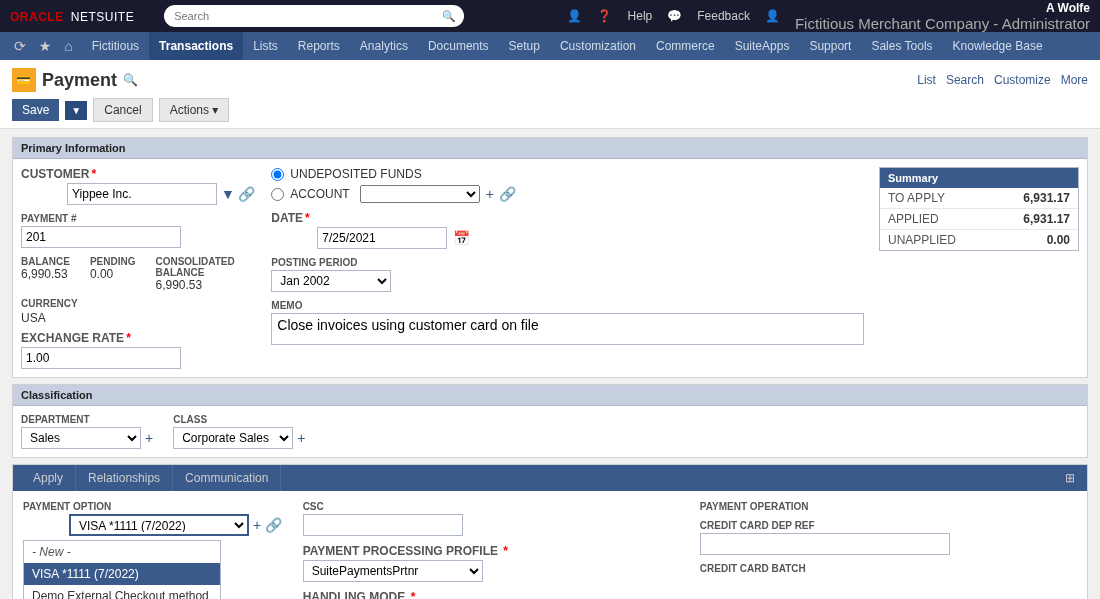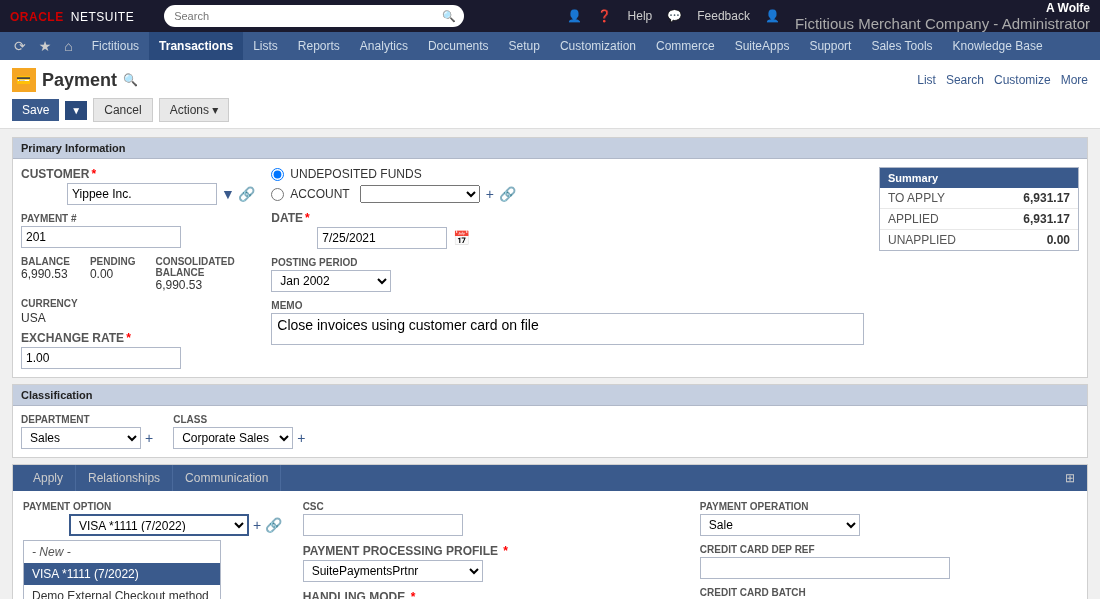--- a/index.html
+++ b/index.html
@@ -643,25 +643,20 @@
           </div>
           <div class="form-group">
             <label><span>HANDLING MODE</span><span class="required"> *</span></label>
 
           </div>
         </div>
 
         <div class="pm-right">
           <div class="form-group" style="margin-bottom:8px;">
             <label>PAYMENT OPERATION</label>
-            <div class="select-with-arrow">
-              <select style="width:160px;">
-                <option>Sale</option>
-              </select>
-            </div>
           </div>
           <div class="form-group" style="margin-bottom:8px;">
             <label>CREDIT CARD DEP REF</label>
             <input type="text" style="width: 250px;" value="">
           </div>
           <div class="form-group" style="margin-bottom:0;">
             <label>CREDIT CARD BATCH</label>
 
           </div>
 

